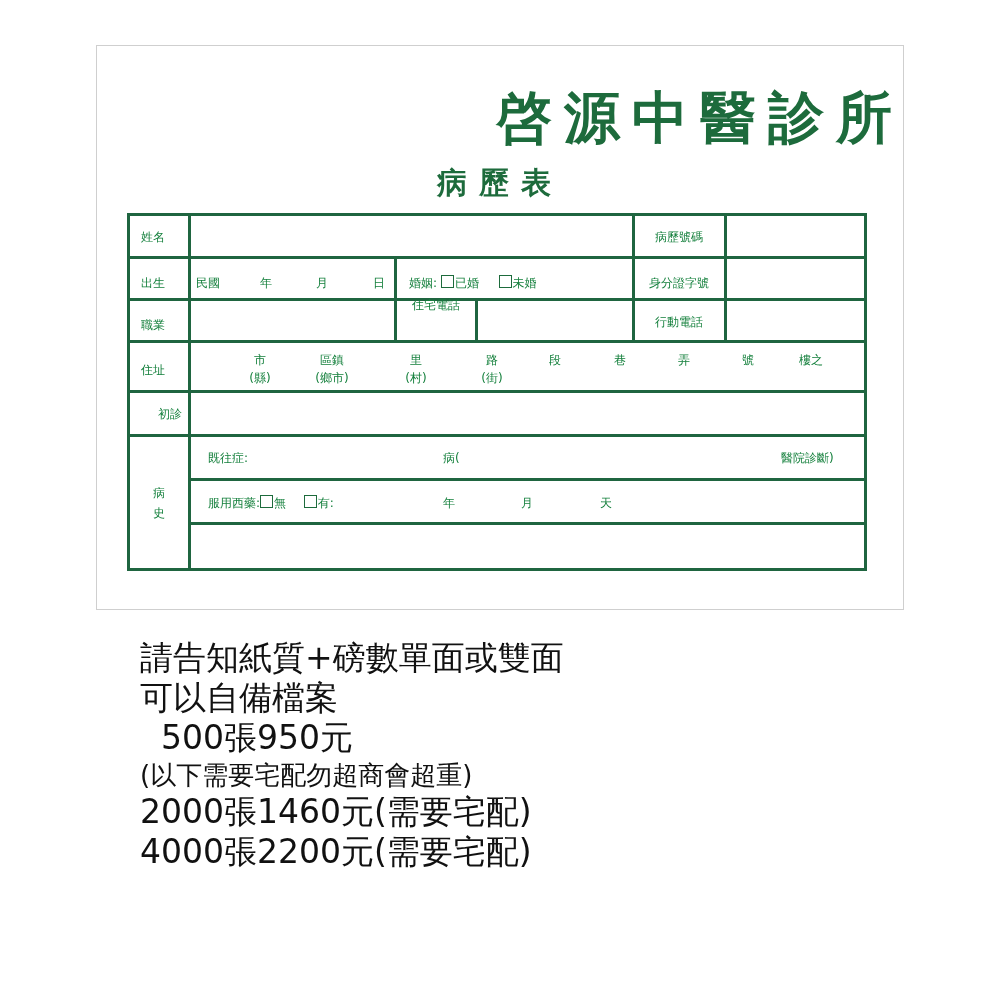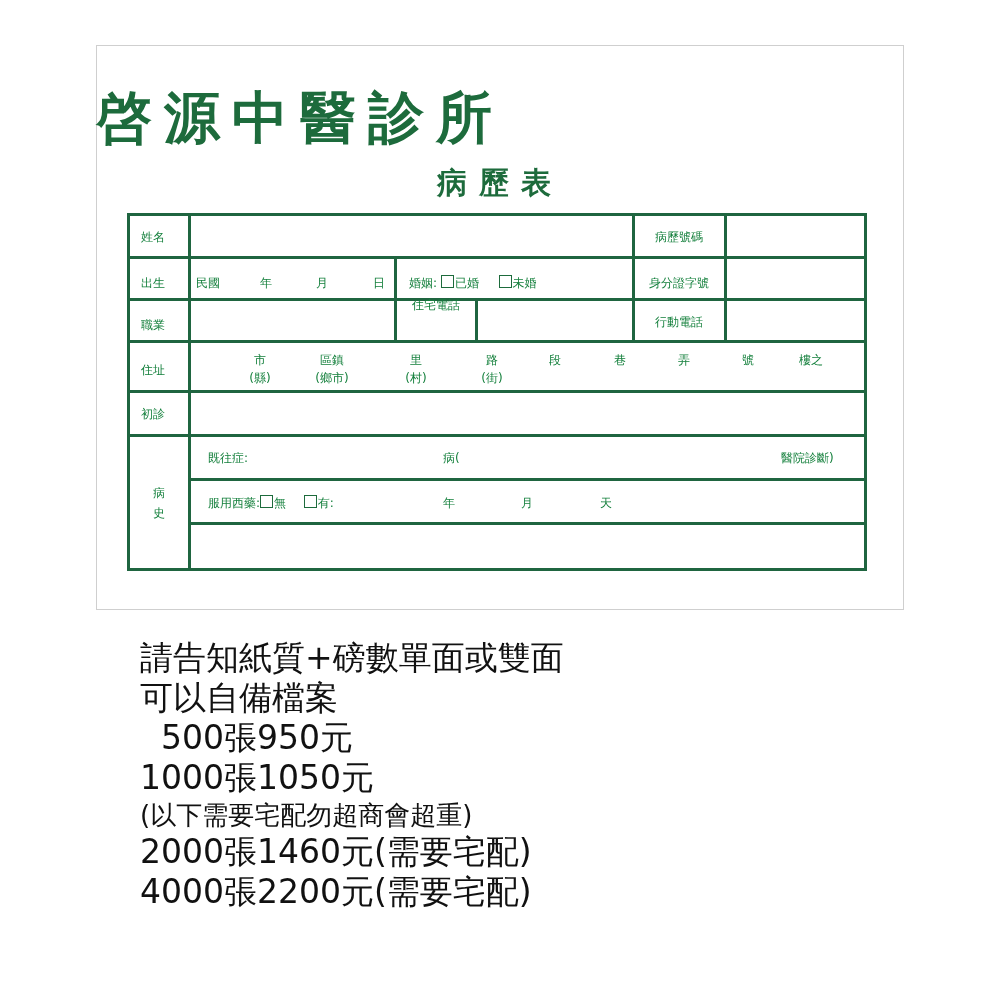--- a/index.html
+++ b/index.html
@@ -2,21 +2,21 @@
 <html><head>
 <meta charset="utf-8">
 <style>
   html, body { margin:0; padding:0; background:#ffffff; }
   body { width:1000px; height:1000px; position:relative; overflow:hidden;
          font-family:"DejaVu Sans", "Liberation Sans", sans-serif; }
 
   .card { position:absolute; left:96px; top:45px; width:806px; height:563px;
           border:1px solid #cfcfcf; background:#fff; }
 
-  .clinic-title { position:absolute; left:96px; top:82px; width:808px; text-align:left;
+  .clinic-title { position:absolute; left:96px; top:82px; width:808px; text-align:right;
           color:#1d6b3c; font-size:56px; font-weight:bold; letter-spacing:12px;
           font-family:"DejaVu Serif", "Liberation Serif", serif; line-height:70px; }
   .form-title { position:absolute; left:96px; top:163px; width:808px; text-align:center;
           color:#1d6b3c; font-size:30px; font-weight:bold; letter-spacing:12px; line-height:40px; }
 
   .g { position:absolute; background:#1f6540; }
   .h { height:3px; }
   .v { width:3px; }
 
   .t { position:absolute; color:#15803d; font-size:12px; line-height:18px; white-space:nowrap; }
@@ -100,21 +100,21 @@
 <div class="t tc" style="left:474px;top:351px;width:36px;">
   <div>路</div>
   <div>(街)</div>
 </div>
 <div class="t" style="left:549px;top:351px;">段</div>
 <div class="t" style="left:614px;top:351px;">巷</div>
 <div class="t" style="left:678px;top:351px;">弄</div>
 <div class="t" style="left:742px;top:351px;">號</div>
 <div class="t" style="left:799px;top:351px;">樓之</div>
 
-<div class="t" style="left:141px;top:405px;">初診</div>
+<div class="t" style="left:158px;top:405px;">初診</div>
 <div style="position:absolute;left:192px;top:394px;width:671px;height:39px;"></div>
 
 <div class="t tc" style="left:131px;top:483px;width:56px;line-height:20px;">
   <div>病</div>
   <div>史</div>
 </div>
 <div class="t" style="left:208px;top:449px;">既往症:</div>
 <div class="t" style="left:443px;top:449px;">病(</div>
 <div class="t" style="left:781px;top:449px;">醫院診斷)</div>
 
@@ -125,17 +125,16 @@
 </div>
 <div class="t" style="left:443px;top:494px;">年</div>
 <div class="t" style="left:521px;top:494px;">月</div>
 <div class="t" style="left:600px;top:494px;">天</div>
 <div style="position:absolute;left:192px;top:526px;width:671px;height:41px;"></div>
 
 <div class="notes">
   <div class="l1">請告知紙質+磅數單面或雙面</div>
   <div class="l1">可以自備檔案</div>
   <div class="l1" style="white-space:pre;">  500張950元</div>
-  <div class="l1">1000張1050元</div>
   <div class="l2">(以下需要宅配勿超商會超重)</div>
   <div class="l1">2000張1460元(需要宅配)</div>
   <div class="l1">4000張2200元(需要宅配)</div>
 </div>
 
 </body></html>

